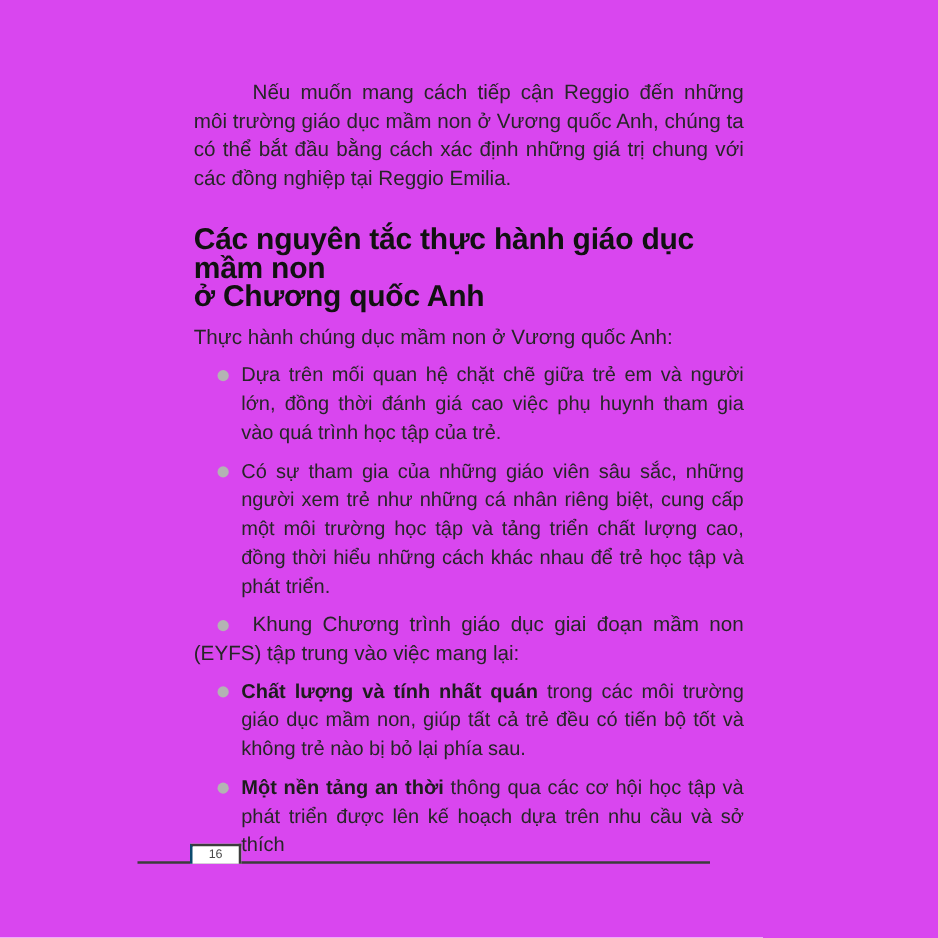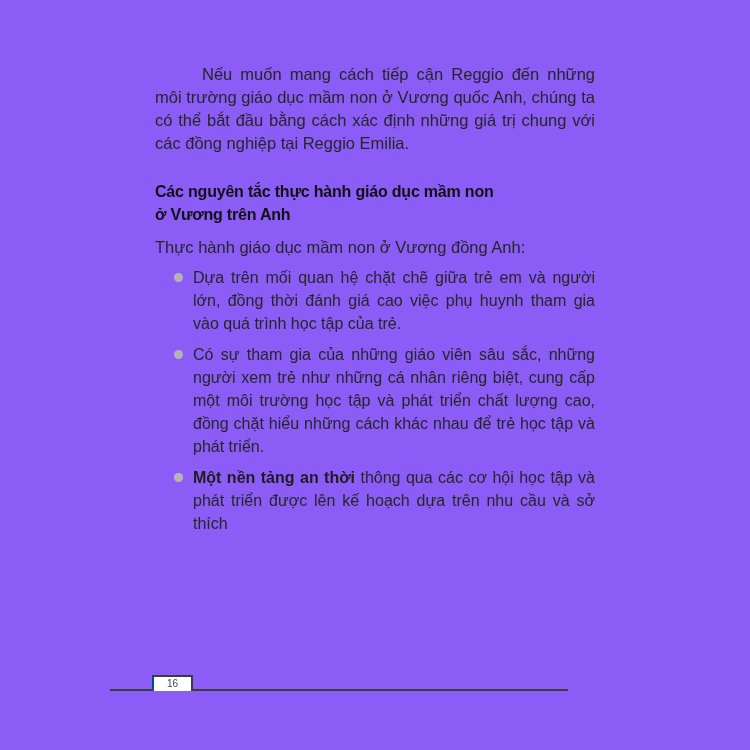--- a/index.html
+++ b/index.html
@@ -4,21 +4,21 @@
 <style>
   html, body {
     margin: 0;
     padding: 0;
     background: #ffffff;
   }
   .page {
     position: relative;
     width: 750px;
     height: 750px;
-    background: #8b5cf6;
+    background: #d946ef;
     font-family: "Liberation Sans", sans-serif;
     color: #262626;
     overflow: hidden;
   }
   .content {
     position: absolute;
     left: 155px;
     top: 63px;
     width: 440px;
   }
@@ -29,21 +29,21 @@
     margin: 0;
     color: #262626;
   }
   .para.indent {
     text-indent: 47px;
   }
   .intro {
     margin-bottom: 25px;
   }
   .heading {
-    font-size: 16px;
+    font-size: 24px;
     line-height: 23px;
     font-weight: 700;
     letter-spacing: -0.2px;
     color: #111111;
     margin: 17px 0 10px 0;
   }
   .lead {
     margin-bottom: 7px;
   }
   .bullets {
@@ -118,40 +118,45 @@
   }
 </style>
 </head>
 <body>
 
 <div class="page">
   <div class="content">
 
     <p class="para indent intro">Nếu muốn mang cách tiếp cận Reggio đến những môi trường giáo dục mầm non ở Vương quốc Anh, chúng ta có thể bắt đầu bằng cách xác định những giá trị chung với các đồng nghiệp tại Reggio Emilia.</p>
 
-    <h2 class="heading"><span>Các nguyên tắc thực hành giáo dục mầm non</span><br><span>ở Vương trên Anh</span></h2>
+    <h2 class="heading"><span>Các nguyên tắc thực hành giáo dục mầm non</span><br><span>ở Chương quốc Anh</span></h2>
 
-    <p class="para lead">Thực hành giáo dục mầm non ở Vương đồng Anh:</p>
+    <p class="para lead">Thực hành chúng dục mầm non ở Vương quốc Anh:</p>
 
     <ul class="bullets">
       <li>
         <span class="dot"></span>
         <span>Dựa trên mối quan hệ chặt chẽ giữa trẻ em và người lớn, đồng thời đánh giá cao việc phụ huynh tham gia vào quá trình học tập của trẻ.</span>
       </li>
       <li>
         <span class="dot"></span>
-        <span>Có sự tham gia của những giáo viên sâu sắc, những người xem trẻ như những cá nhân riêng biệt, cung cấp một môi trường học tập và phát triển chất lượng cao, đồng chặt hiểu những cách khác nhau để trẻ học tập và phát triển.</span>
+        <span>Có sự tham gia của những giáo viên sâu sắc, những người xem trẻ như những cá nhân riêng biệt, cung cấp một môi trường học tập và tảng triển chất lượng cao, đồng thời hiểu những cách khác nhau để trẻ học tập và phát triển.</span>
       </li>
       <li>
         <span class="dot"></span>
       </li>
     </ul>
 
+    <p class="para indent eyfs-para">Khung Chương trình giáo dục giai đoạn mầm non (EYFS) tập trung vào việc mang lại:</p>
 
     <ul class="bullets">
+      <li>
+        <span class="dot"></span>
+        <span><b>Chất lượng và tính nhất quán</b><span> trong các môi trường giáo dục mầm non, giúp tất cả trẻ đều có tiến bộ tốt và không trẻ nào bị bỏ lại phía sau.</span></span>
+      </li>
       <li>
         <span class="dot"></span>
         <span><b>Một nền tảng an thời</b><span> thông qua các cơ hội học tập và phát triển được lên kế hoạch dựa trên nhu cầu và sở thích</span></span>
       </li>
     </ul>
 
   </div>
 
   <div class="footer">
     <div class="footer-line"></div>

